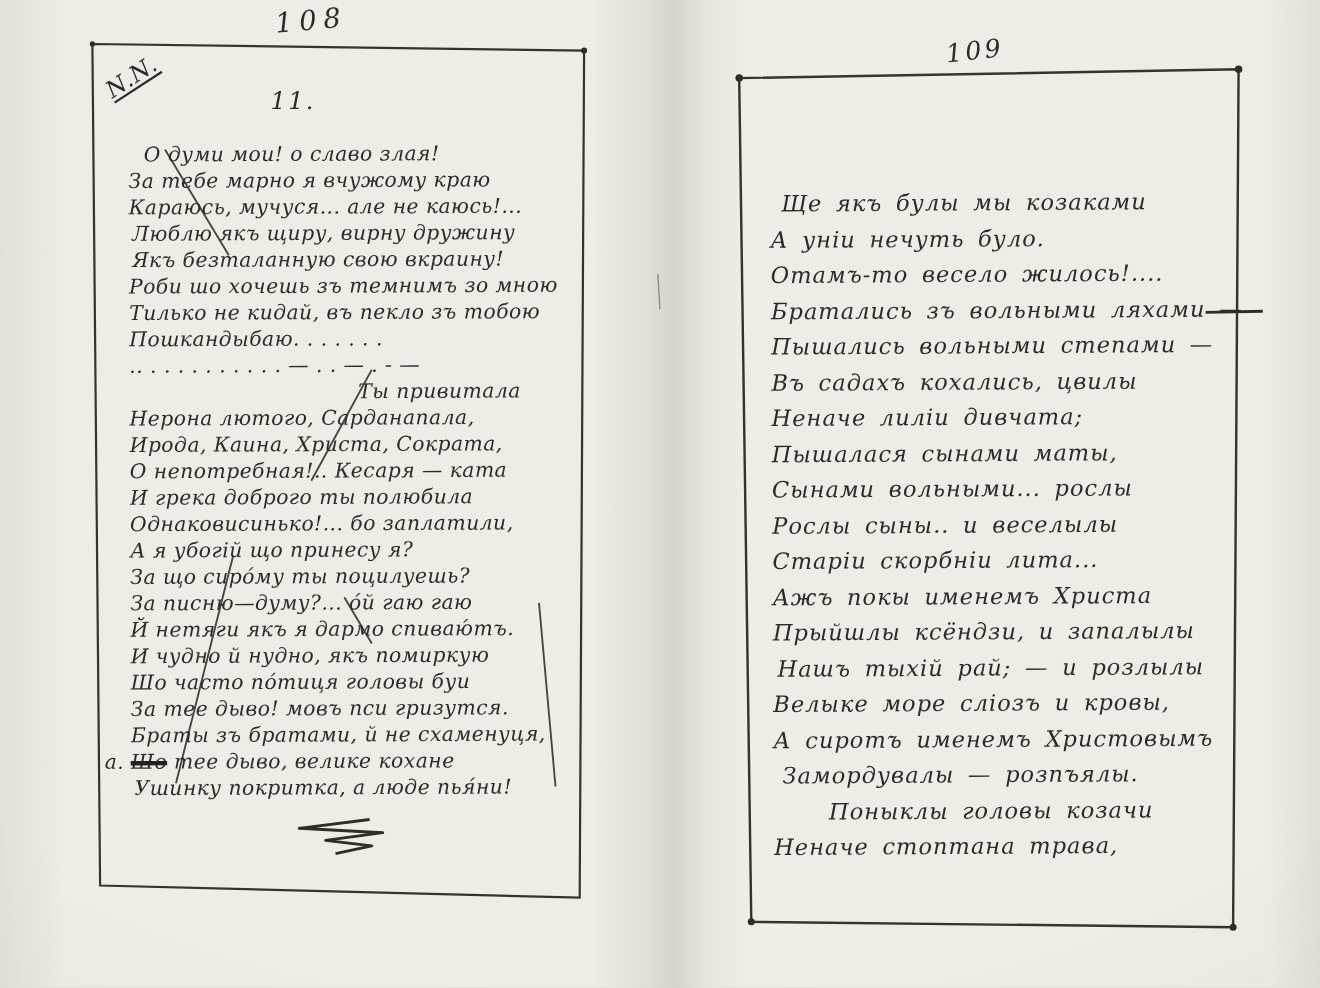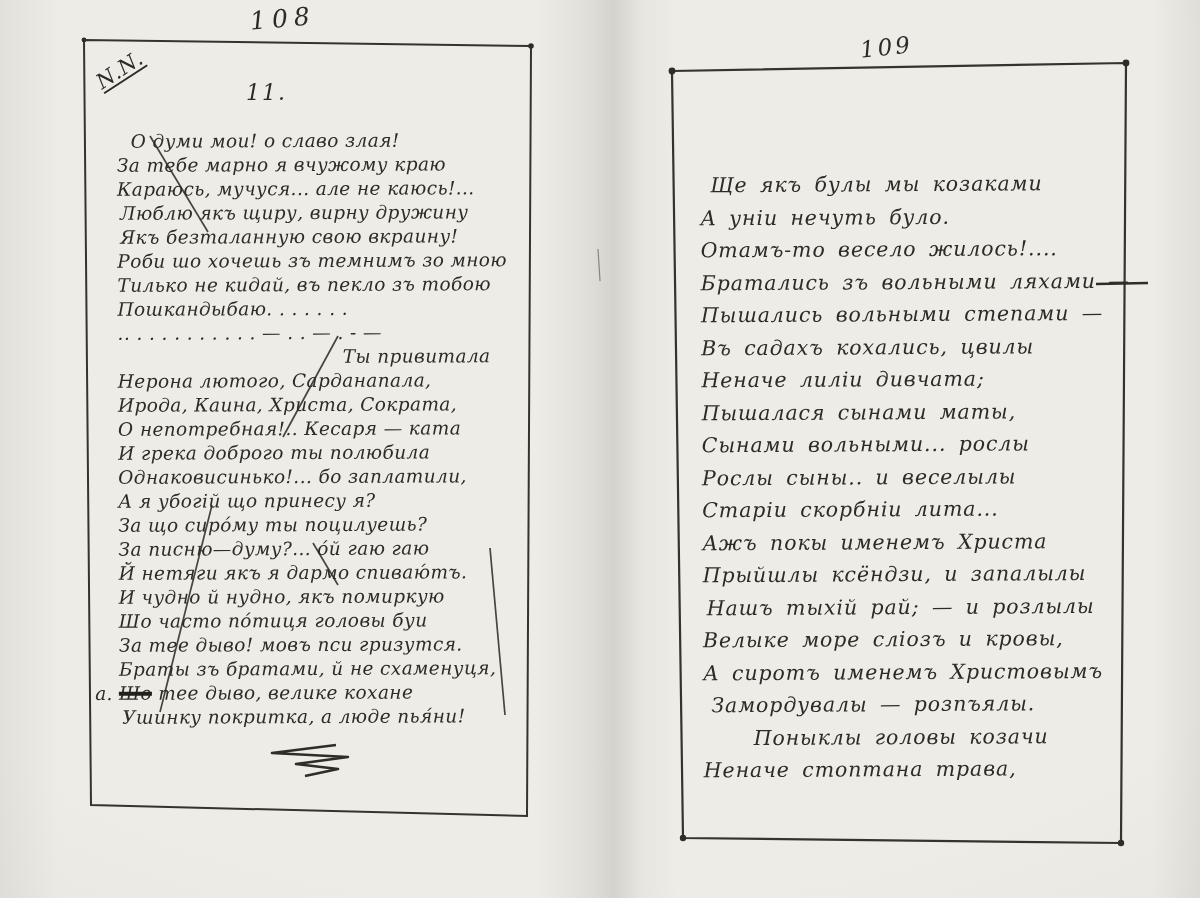--- a/index.html
+++ b/index.html
@@ -79,21 +79,21 @@
   <div class="left-text hw text-block">
       <div class="line" style="margin-left: 14px;"><span>О думи мои! о славо злая!</span></div>
       <div class="line"><span>За тебе марно я вчужому краю</span></div>
       <div class="line"><span>Караюсь, мучуся... але не каюсь!...</span></div>
       <div class="line" style="margin-left: 3px;"><span>Люблю якъ щиру, вирну дружину</span></div>
       <div class="line" style="margin-left: 3px;"><span>Якъ безталанную свою вкраину!</span></div>
       <div class="line"><span>Роби шо хочешь зъ темнимъ зо мною</span></div>
       <div class="line"><span>Тилько не кидай, въ пекло зъ тобою</span></div>
       <div class="line"><span>Пошкандыбаю. .  .  .  .  .  .</span></div>
       <div class="line"><span>.. . . . . . . . . . .  — . . — . - —</span></div>
-      <div class="line" style="margin-left: 208px; text-align: center;"><span>Ты привитала</span></div>
+      <div class="line" style="margin-left: 208px;"><span>Ты привитала</span></div>
       <div class="line"><span>Нерона лютого, Сарданапала,</span></div>
       <div class="line"><span>Ирода, Каина, Христа, Сократа,</span></div>
       <div class="line"><span>О непотребная!.. Кесаря — ката</span></div>
       <div class="line"><span>И грека доброго ты полюбила</span></div>
       <div class="line"><span>Однаковисинько!... бо заплатили,</span></div>
       <div class="line"><span>А я убогій що принесу я?</span></div>
       <div class="line"><span>За що сиро́му ты поцилуешь?</span></div>
       <div class="line"><span>За писню—думу?... о́й гаю гаю</span></div>
       <div class="line"><span>Й нетяги якъ я дармо спиваю́тъ.</span></div>
       <div class="line"><span>И чудно й нудно, якъ помиркую</span></div>

